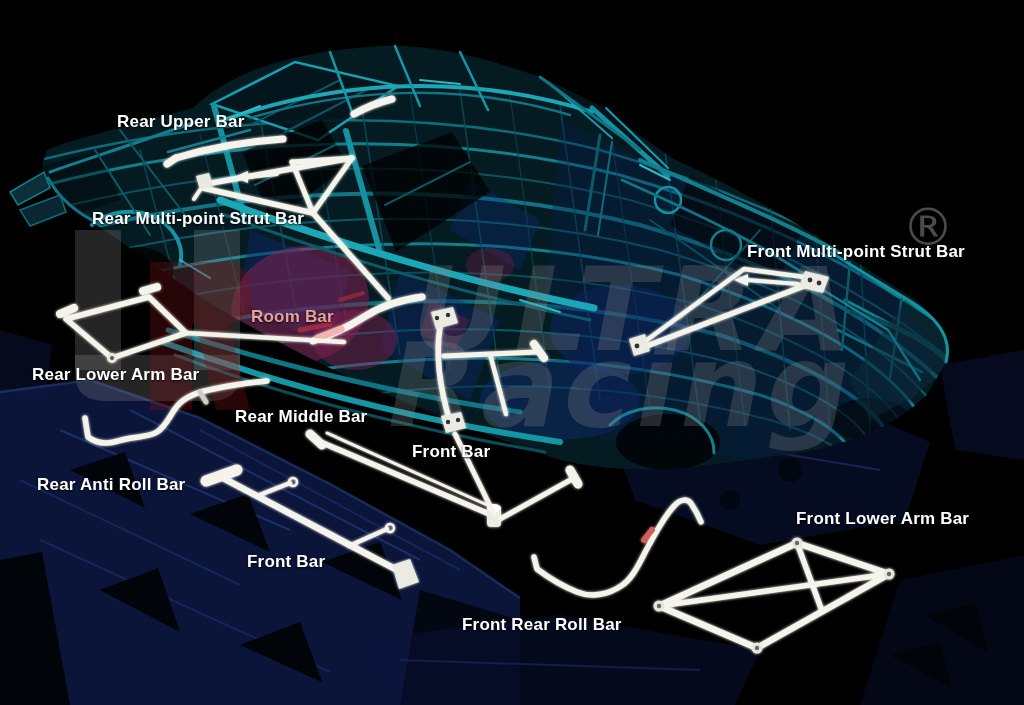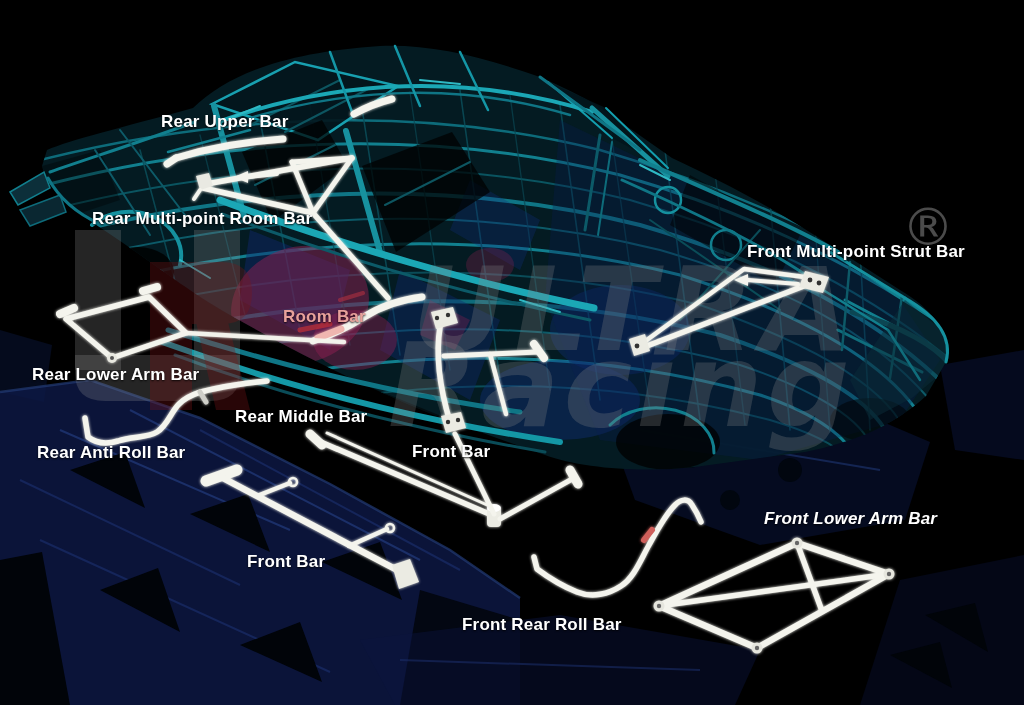--- a/index.html
+++ b/index.html
@@ -1,28 +1,28 @@
 <!DOCTYPE html>
 <html style="--c-background: #000000; --c-bar-white: #f4f4ed; --c-label-white: #ffffff; --c-room-bar-label: #e8a19b; --c-body-teal: #15919f; --c-body-cyan: #35c8d2; --c-chassis-navy: #0d1846; --c-interior-blue: #12307f; --c-interior-magenta: #8e2050; --c-watermark-gray: #7d7d7d; --c-watermark-red: #96191c; --c-room: #e8a19b;"><head>
 <meta charset="utf-8">
 <style>
   html,body{margin:0;padding:0;background:#000;}
   #stage{position:relative;width:1024px;height:705px;background:#000;overflow:hidden;}
   #art{position:absolute;left:0;top:0;}
   .lbl{position:absolute;font-family:"Liberation Sans",sans-serif;font-weight:bold;font-size:17px;line-height:17px;color:#fff;white-space:nowrap;letter-spacing:0.2px;text-shadow:0 1px 2px rgba(0,0,0,.85);}
-  .lbl-room{color:var(--c-room,#e8a19b);margin-left:32px;}
-  .lbl-rear-upper{left:117px;top:113px;margin-left:44px;}
+  .lbl-room{color:var(--c-room,#e8a19b);}
+  .lbl-rear-upper{left:117px;top:113px;}
   .lbl-rear-multi{left:92px;top:210px;}
   .lbl-front-multi{left:747px;top:243px;}
   .lbl-room{left:251px;top:308px;}
   .lbl-rear-lower-arm{left:32px;top:366px;}
   .lbl-lower-middle{left:235px;top:408px;}
-  .lbl-rear-anti{left:37px;top:444px;text-align:center;}
+  .lbl-rear-anti{left:37px;top:476px;text-align:center;}
   .lbl-fender{left:412px;top:443px;}
-  .lbl-front-lower-arm{left:764px;top:510px;font-style:italic;}
+  .lbl-front-lower-arm{left:796px;top:510px;}
   .lbl-side{left:247px;top:553px;}
   .lbl-front-anti{left:462px;top:616px;}
 </style>
 </head>
 <body>
 
 <div id="stage">
 <svg id="art" width="1024" height="705" viewBox="0 0 1024 705">
   <defs>
     <filter id="glow" x="-30%" y="-30%" width="160%" height="160%">
@@ -292,21 +292,21 @@
       <circle cx="659" cy="606" r="5.5" fill="#e6e6de" stroke="none"></circle>
       <circle cx="797" cy="543" r="2.2" fill="#666" stroke="none"></circle>
       <circle cx="889" cy="574" r="2.2" fill="#666" stroke="none"></circle>
       <circle cx="757" cy="648" r="2.2" fill="#666" stroke="none"></circle>
       <circle cx="659" cy="606" r="2.2" fill="#666" stroke="none"></circle>
     </g>
   </g>
 </svg>
 
   <div class="lbl lbl-rear-upper">Rear Upper Bar</div>
-  <div class="lbl lbl-rear-multi">Rear Multi-point Room Bar</div>
+  <div class="lbl lbl-rear-multi">Rear Multi-point Strut Bar</div>
   <div class="lbl lbl-front-multi">Front Multi-point Strut Bar</div>
   <div class="lbl lbl-room">Room Bar</div>
   <div class="lbl lbl-rear-lower-arm">Rear Lower Arm Bar</div>
   <div class="lbl lbl-lower-middle">Rear Middle Bar</div>
   <div class="lbl lbl-rear-anti">Rear Anti Roll Bar</div>
   <div class="lbl lbl-fender">Front Bar</div>
   <div class="lbl lbl-front-lower-arm">Front Lower Arm Bar</div>
   <div class="lbl lbl-side">Front Bar</div>
   <div class="lbl lbl-front-anti">Front Rear Roll Bar</div>
 </div>

